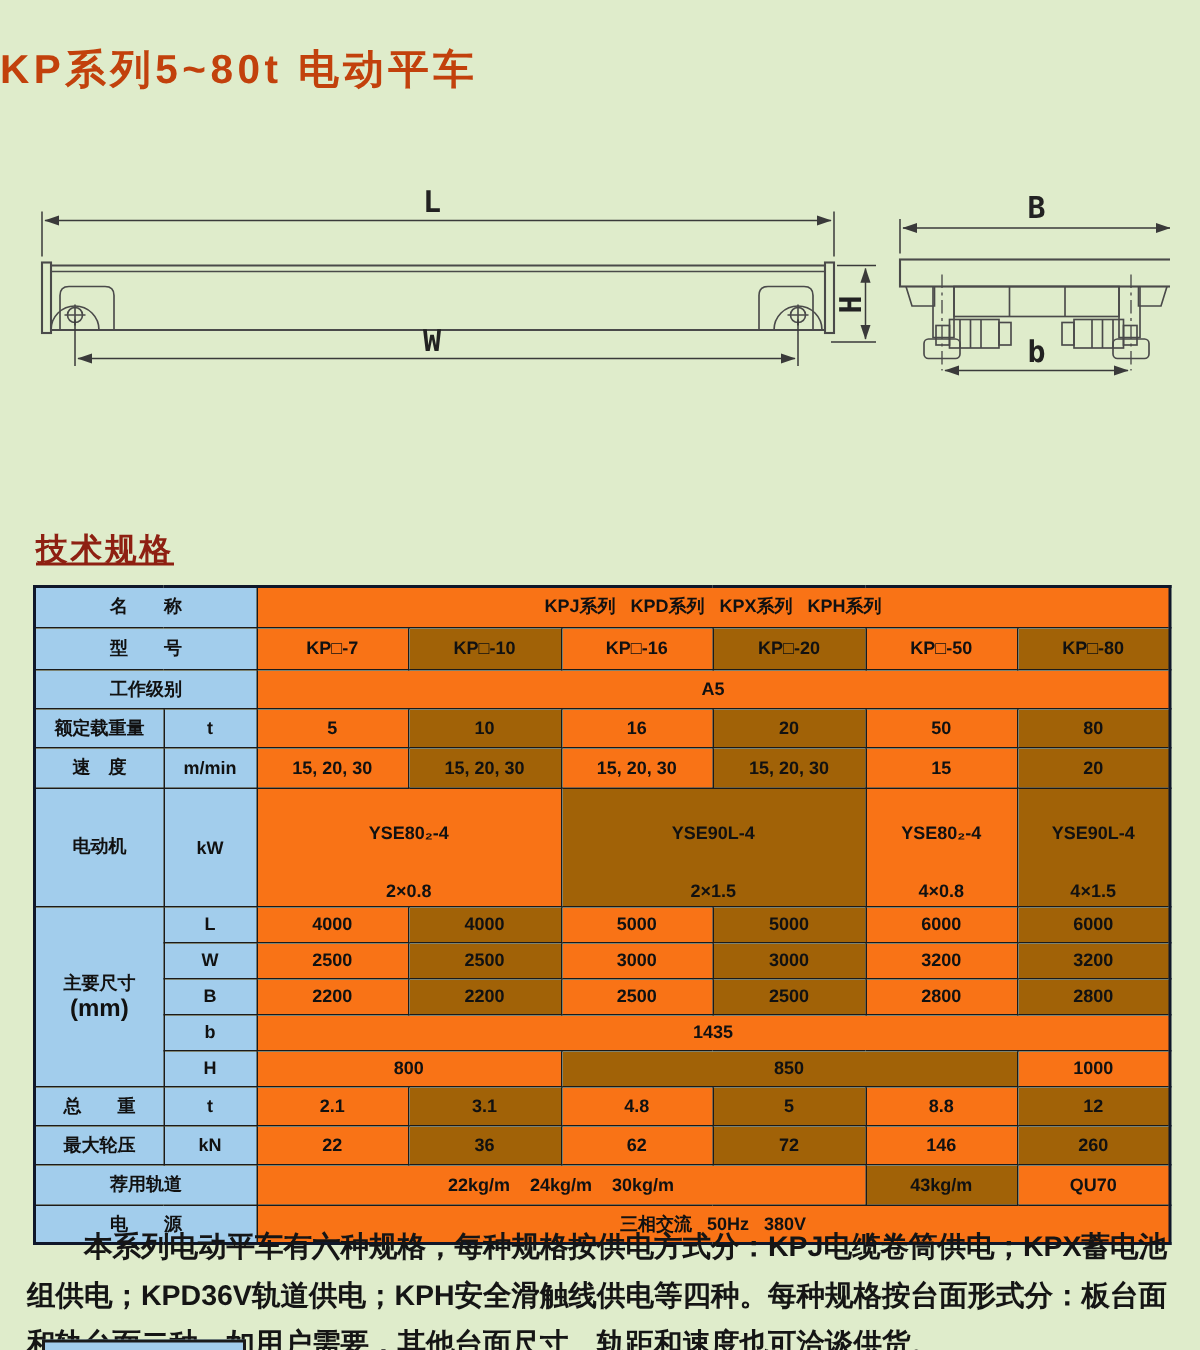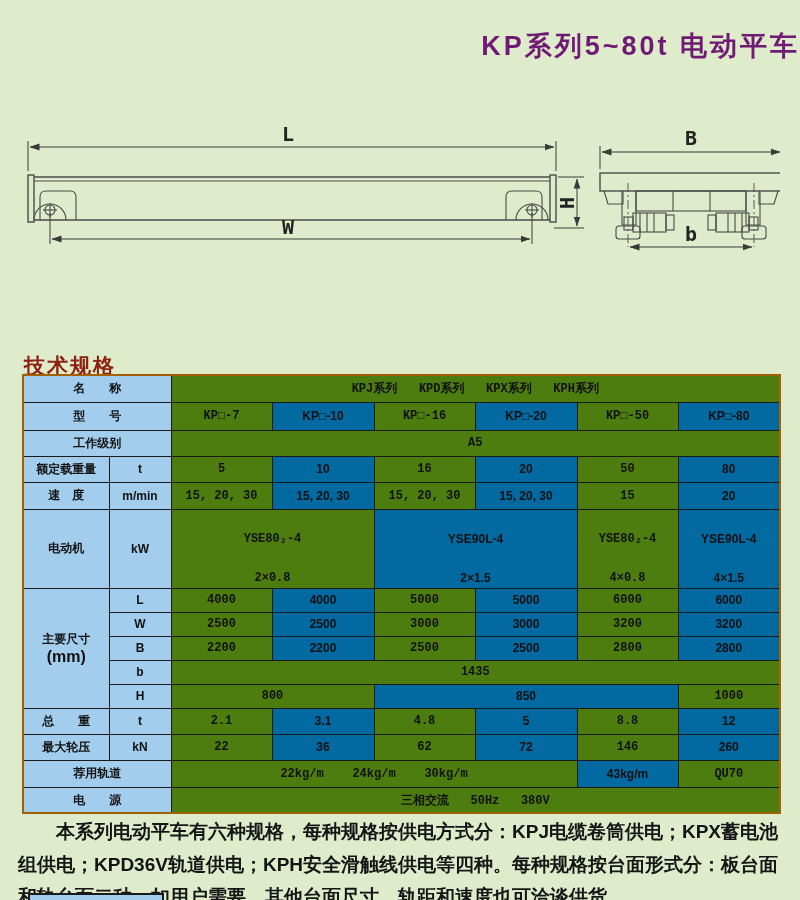--- a/index.html
+++ b/index.html
@@ -1,33 +1,33 @@
 <!DOCTYPE html>
 <html><head>
 <meta charset="utf-8">
 <style>
   html,body{margin:0;padding:0;}
   body{width:800px;height:900px;background:#dfeccb;font-family:"Liberation Sans",sans-serif;overflow:hidden;}
   .page{position:relative;width:800px;height:900px;}
 
-  .title{position:absolute;top:28px;left:0;width:100%;text-align:right;
-         font-size:27px;font-weight:bold;color:#701a75;letter-spacing:3px;}
+  .title{position:absolute;top:28px;left:0;width:100%;text-align:left;
+         font-size:27px;font-weight:bold;color:#c2410c;letter-spacing:3px;}
 
   .drawing{position:absolute;left:20px;top:125px;}
 
   .section-heading{position:absolute;left:24px;top:352px;font-size:21px;font-weight:bold;
                    color:#8e2012;letter-spacing:2px;text-decoration:underline;}
 
-  table.spec{position:absolute;left:22px;top:374px;width:757px;border-collapse:collapse;
-             table-layout:fixed;border:2px solid #a16207;}
+  table.spec{position:absolute;left:22px;top:390px;width:757px;border-collapse:collapse;
+             table-layout:fixed;border:2px solid #0f172a;}
   table.spec td{border:1px solid #1a1a1a;text-align:center;vertical-align:middle;
                 font-size:12px;font-weight:bold;color:#111;padding:0 2px;overflow:hidden;}
   td.hd{background:#a2cdec;}
-  td.g{background:#4d7c0f;font-family:Liberation Mono, monospace;}
-  td.b{background:#0369a1;}
+  td.g{background:#f97316;}
+  td.b{background:#a16207;}
   .ws{white-space:pre;}
   .sub{font-size:16px;}
   .motor div{line-height:1.6;margin-top:20px;}
 
   .footer-note{position:absolute;left:18px;top:816px;width:764px;font-size:19px;
                color:#151515;line-height:1.72;text-indent:2em;font-weight:bold;}
 
   .cutoff-strip{position:absolute;left:28px;top:893px;width:132px;height:7px;
                 background:#a2cdec;border:2px solid #1a1a1a;border-bottom:none;}
 

